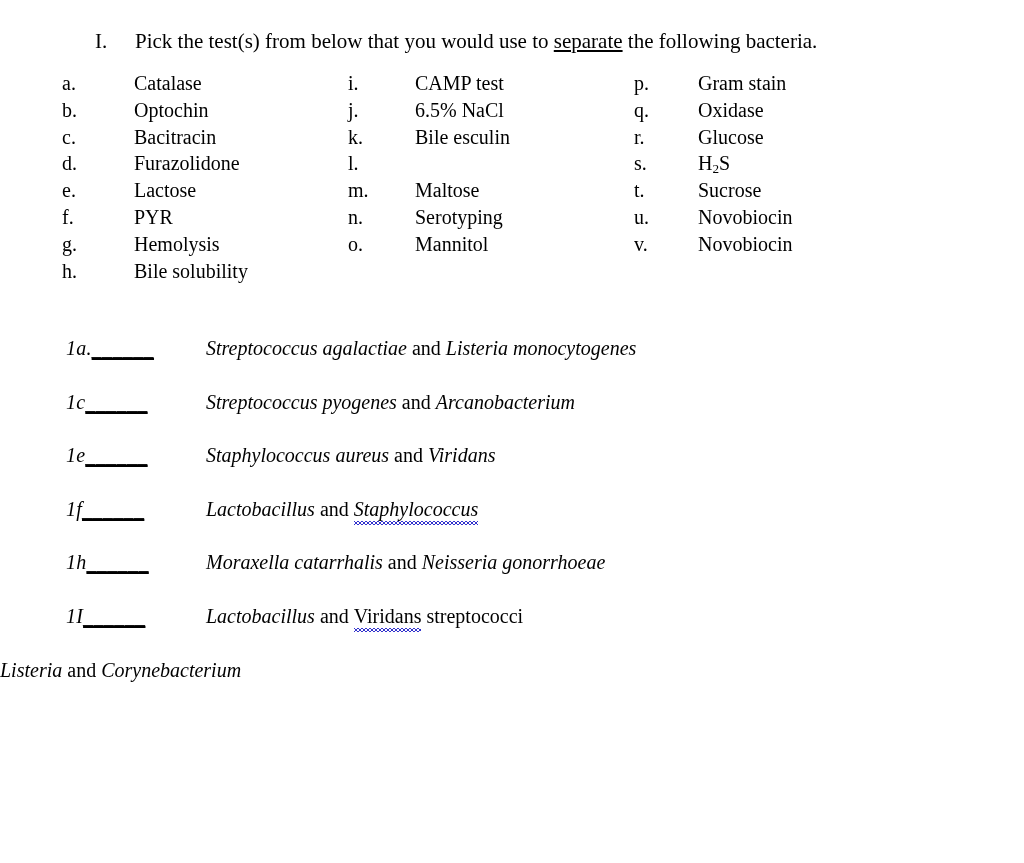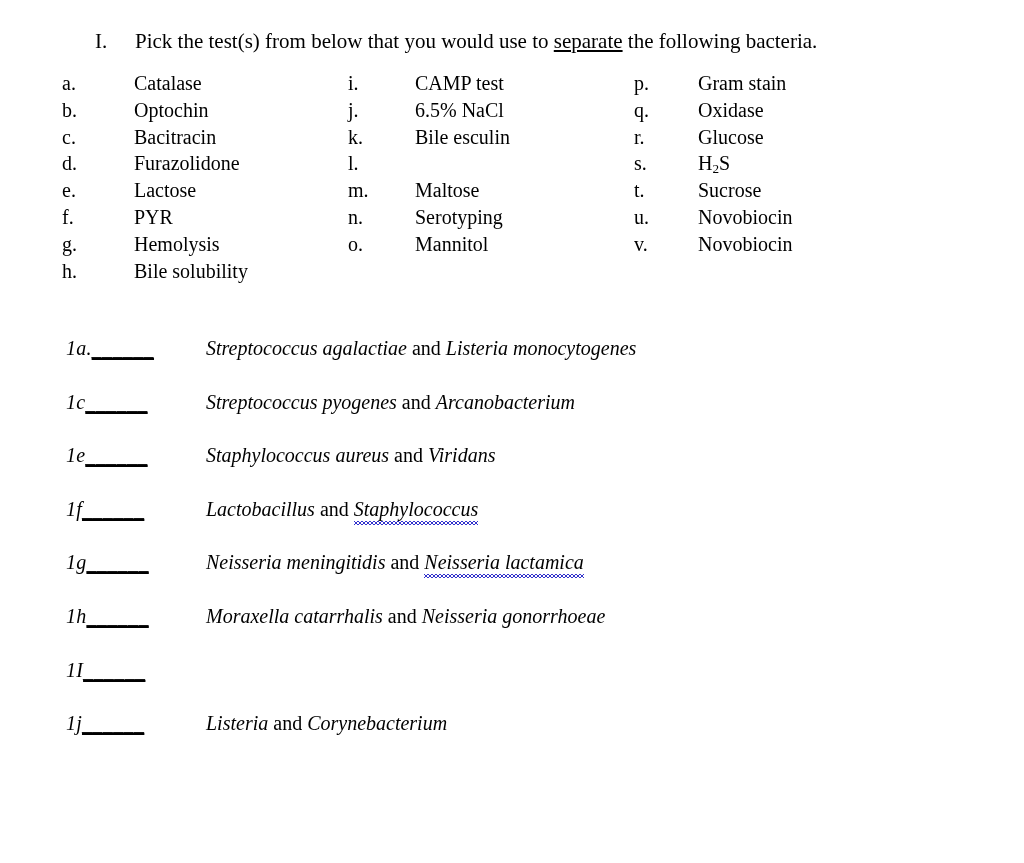--- a/index.html
+++ b/index.html
@@ -272,29 +272,25 @@
       </div>
       <div class="item-row">
         <span class="item-key"><span>1e</span><span class="item-blank">______</span></span>
         <span class="item-text"><span class="sp">Staphylococcus aureus</span><span class="plain"> and </span><span class="sp">Viridans</span></span>
       </div>
       <div class="item-row">
         <span class="item-key"><span>1f</span><span class="item-blank">______</span></span>
         <span class="item-text"><span class="sp">Lactobacillus</span><span class="plain"> and </span><span class="sp"><span class="misspell">Staphylococcus</span></span></span>
       </div>
       <div class="item-row">
-        <span class="item-key"><span>1g</span><span class="item-blank">______</span></span>
-        <span class="item-text"><span class="sp">Neisseria meningitidis</span><span class="plain"> and </span><span class="sp"><span class="misspell">Neisseria lactamica</span></span></span>
-      </div>
-      <div class="item-row">
         <span class="item-key"><span>1h</span><span class="item-blank">______</span></span>
         <span class="item-text"><span class="sp">Moraxella catarrhalis</span><span class="plain"> and </span><span class="sp">Neisseria gonorrhoeae</span></span>
       </div>
       <div class="item-row">
         <span class="item-key"><span>1I</span><span class="item-blank">______</span></span>
-      </div>
-      <div class="item-row">
-        <span class="item-key"><span>1j</span><span class="item-blank">______</span></span>
+        <span class="item-text"><span class="sp">Lactobacillus</span><span class="plain"> and </span><span class="plain"><span class="misspell">Viridans</span></span><span class="plain"> streptococci</span></span>
+      </div>
+      <div class="item-row">
         <span class="item-text"><span class="sp">Listeria</span><span class="plain"> and </span><span class="sp">Corynebacterium</span></span>
       </div>
     </div>
 
 </div>
 
 </body></html>

